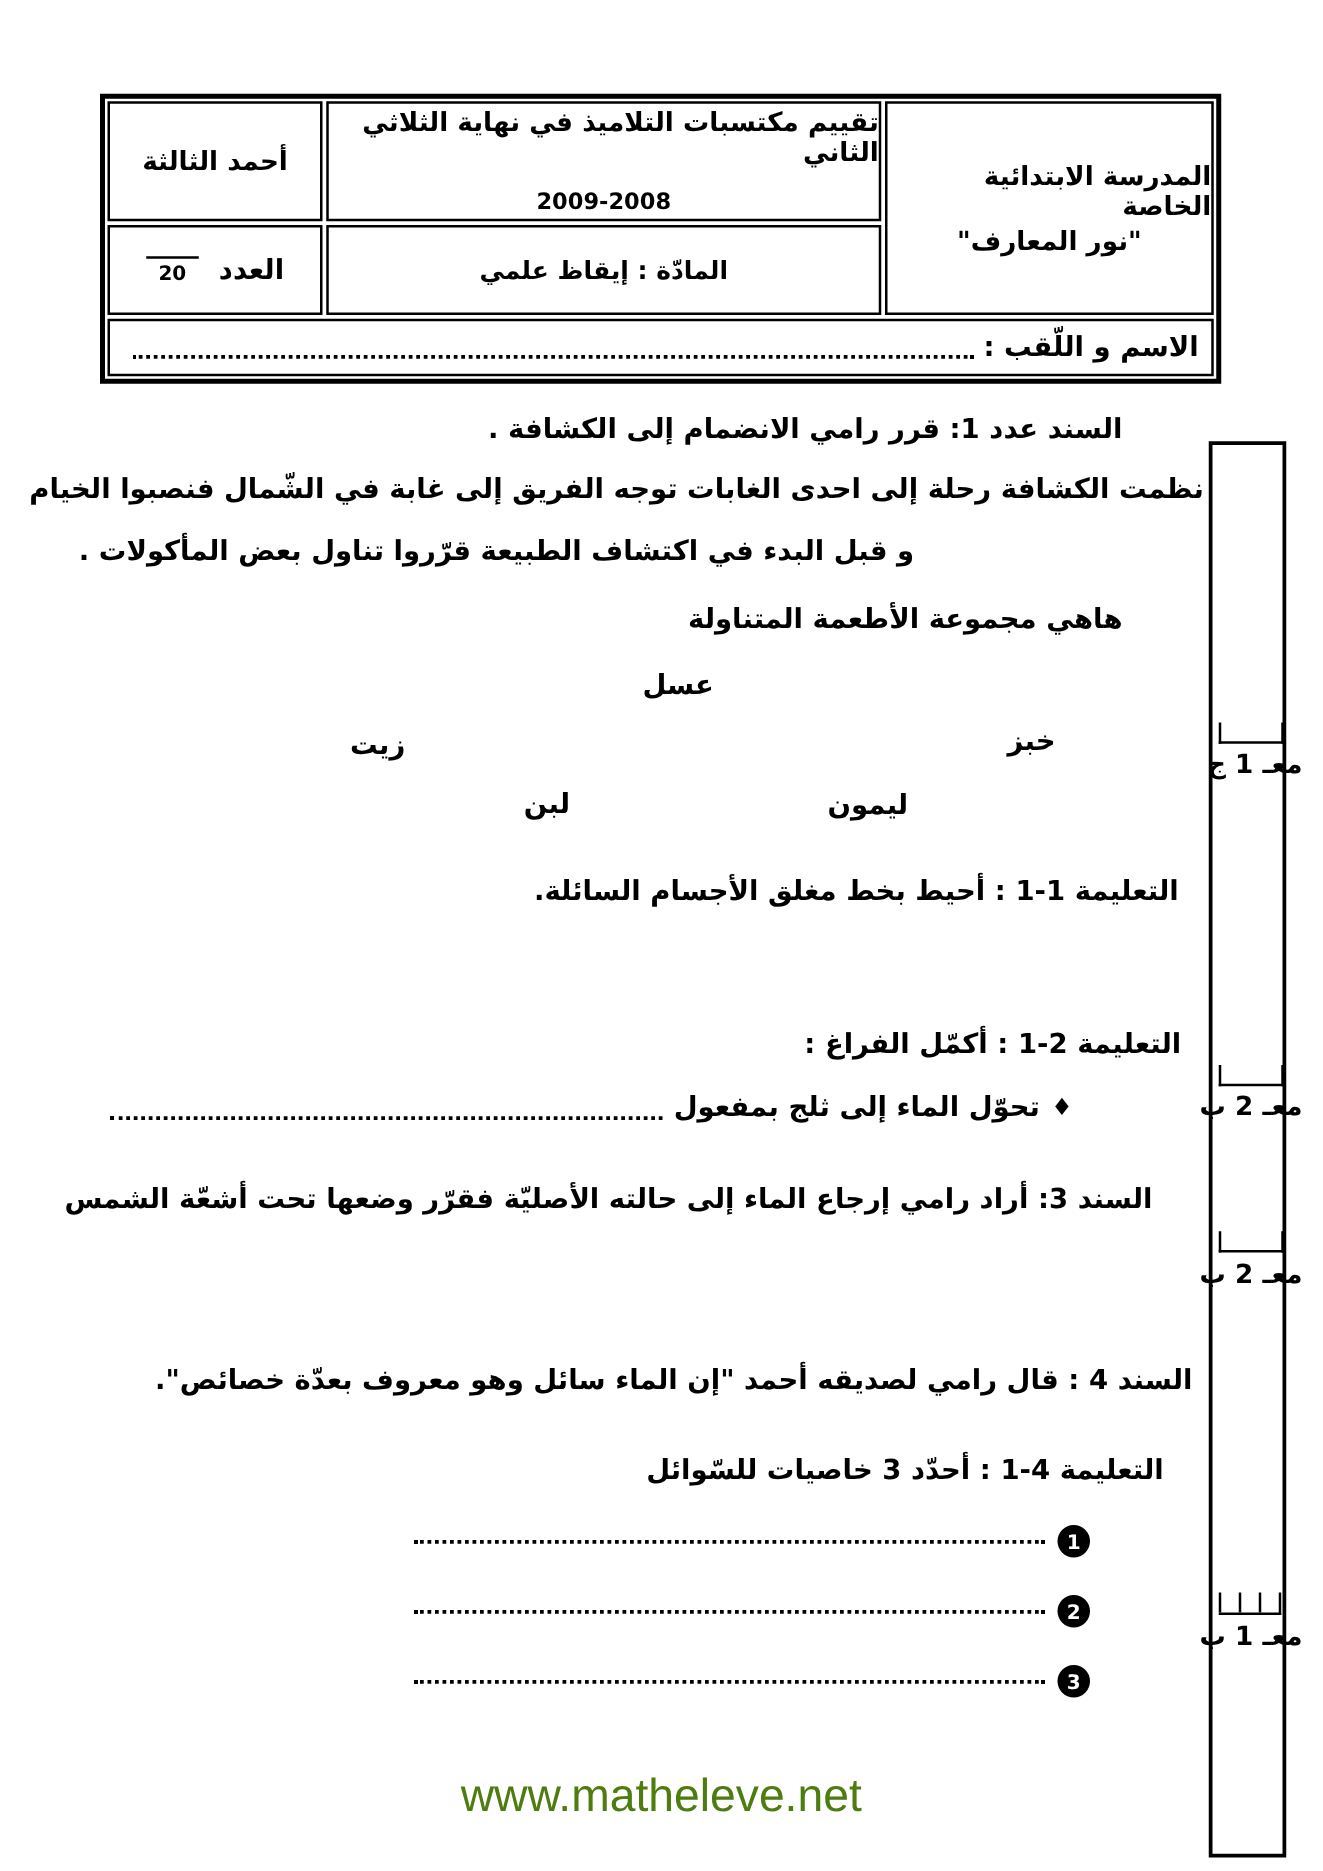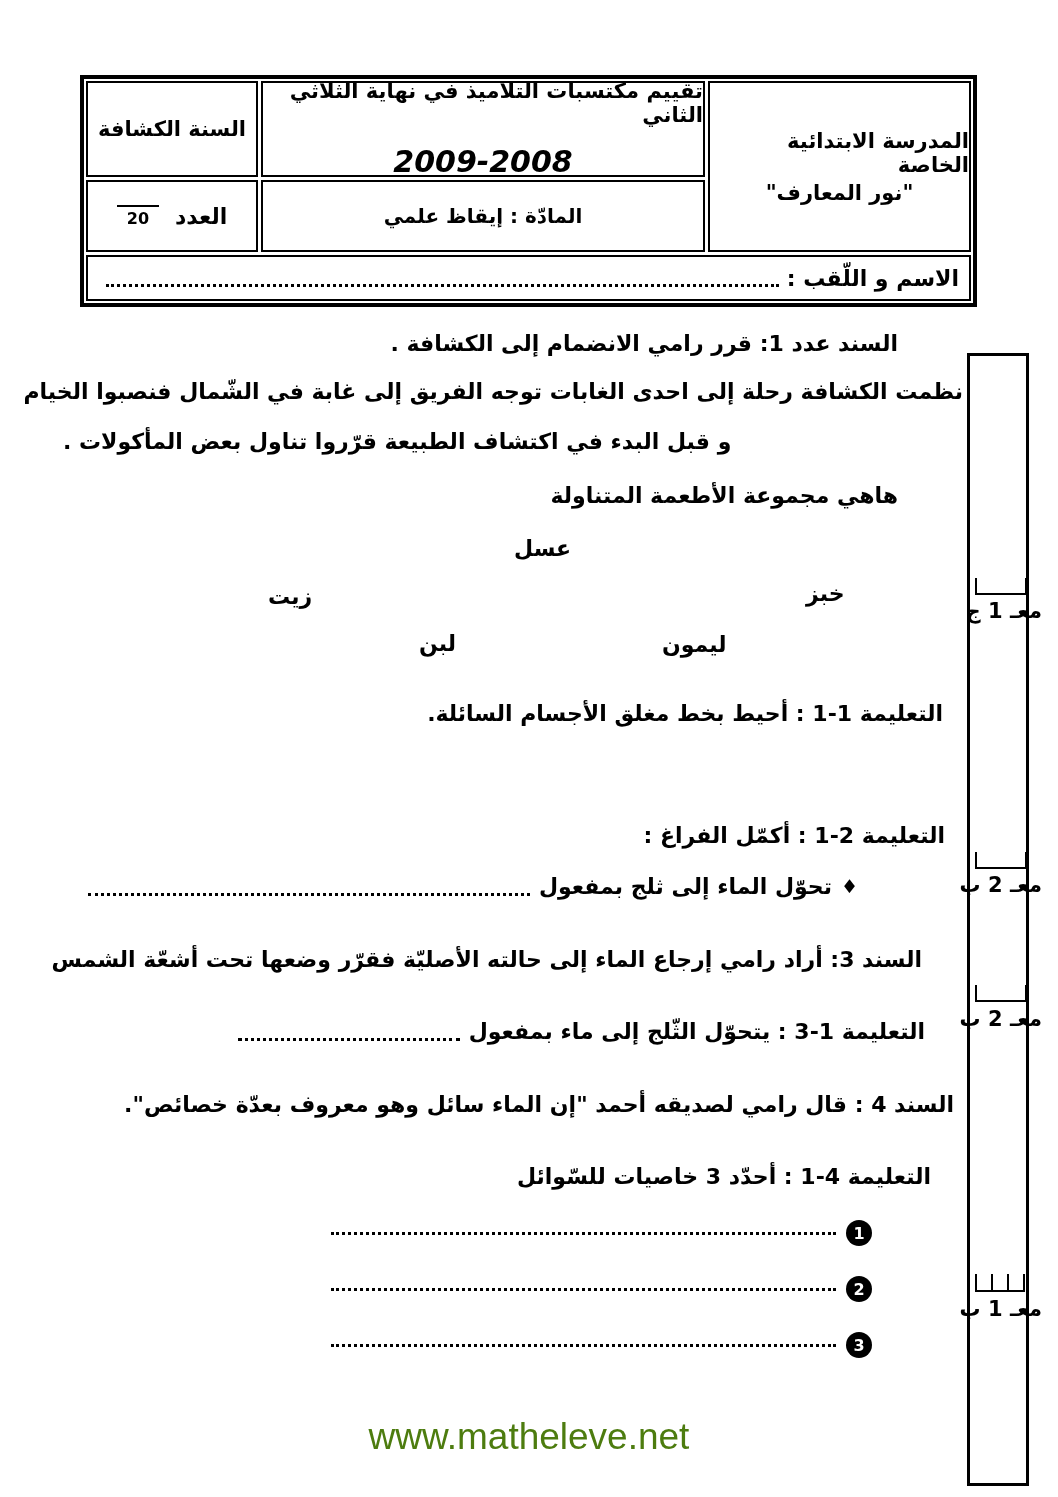--- a/index.html
+++ b/index.html
@@ -12,40 +12,40 @@
   .hdr-grid{display:grid;width:100%;height:100%;box-sizing:border-box;
             grid-template-columns:263px 1fr 172px;grid-template-rows:96px 1fr 46px;gap:3px;}
   .cell{border:2px solid #000;display:flex;align-items:center;justify-content:center;
         font-weight:bold;direction:rtl;box-sizing:border-box;}
   .cell-school{grid-column:1;grid-row:1/3;flex-direction:column;gap:4px;font-size:21px;}
   .cell-title{grid-column:2;grid-row:1;flex-direction:column;gap:17px;font-size:21px;}
   .cell-year{grid-column:3;grid-row:1;font-size:21px;}
   .cell-subject{grid-column:2;grid-row:2;font-size:20px;}
   .cell-number{grid-column:3;grid-row:2;gap:16px;font-size:22px;}
   .cell-name{grid-column:1/4;grid-row:3;justify-content:flex-start;padding:0 10px;font-size:22px;}
-  .year-num{direction:ltr;font-size:30px;font-style:italic;}
+  .year-num{direction:ltr;font-size:18px;}
   .score-frac{display:inline-block;border-top:2px solid #000;padding:2px 10px 0;
               font-size:16px;font-weight:bold;}
   .dotfill{flex:1;border-bottom:3px dotted #000;height:15px;margin:0 8px;}
 
   
   .line{position:absolute;direction:rtl;font-weight:bold;font-size:22px;
         white-space:nowrap;color:#000;}
   .flexline{display:flex;align-items:flex-end;gap:9px;}
   .dots{display:inline-block;border-bottom:3px dotted #000;height:5px;margin-bottom:3px;}
   .diamond{font-size:19px;margin-bottom:2px;}
 
   #sanad1{top:331px;right:160px;}
   #p1{top:379px;right:95px;}
   #p2{top:429px;left:63px;}
   #foods-intro{top:483px;right:160px;}
   .food{position:absolute;direction:rtl;font-weight:bold;font-size:22px;white-space:nowrap;text-align:center;}
   #food-0{top:536px;left:514px;}
   #food-1{top:581px;left:806px;}
-  #food-2{top:584px;left:268px;}
+  #food-2{top:584px;left:280px;}
   #food-3{top:632px;left:662px;}
   #food-4{top:631px;left:419px;}
   #inst11{top:701px;right:115px;}
   #sanad2{top:777px;right:108px;}
   #inst12{top:823px;right:113px;}
   #bullet-line{top:874px;right:200px;}
   #bullet-line .dots{width:442px;}
   #sanad3{top:947px;right:136px;}
   #inst31{top:1019px;right:133px;}
   #inst31 .dots{width:222px;}
@@ -93,21 +93,21 @@
     <div class="hdr-grid">
       <div class="cell cell-school">
         <span>المدرسة الابتدائية الخاصة</span>
         <span>"نور المعارف"</span>
       </div>
       <div class="cell cell-title">
         <span>تقييم مكتسبات التلاميذ في نهاية الثلاثي الثاني</span>
         <span class="year-num">2009-2008</span>
       </div>
       <div class="cell cell-year">
-        <span>السنة الكشافة</span>
+        <span>أحمد الثالثة</span>
       </div>
       <div class="cell cell-subject">
         <span>المادّة : إيقاظ علمي</span>
       </div>
       <div class="cell cell-number">
         <span>العدد</span>
         <span class="score-frac">20</span>
       </div>
       <div class="cell cell-name">
         <span>الاسم و اللّقب :</span>
@@ -131,24 +131,20 @@
   <div class="line" id="inst12">التعليمة 2-1 :  أكمّل الفراغ :</div>
 
   <div class="line flexline" id="bullet-line">
     <span class="diamond">♦</span>
     <span>تحوّل الماء إلى ثلج بمفعول</span>
     <span class="dots"></span>
   </div>
 
   <div class="line" id="sanad3">السند 3: أراد رامي إرجاع الماء إلى حالته الأصليّة فقرّر وضعها تحت أشعّة الشمس</div>
 
-  <div class="line flexline" id="inst31">
-    <span>التعليمة 1-3 : يتحوّل الثّلج إلى ماء بمفعول</span>
-    <span class="dots"></span>
-  </div>
 
   <div class="line" id="sanad4">السند 4 : قال رامي لصديقه أحمد "إن الماء سائل وهو معروف بعدّة خصائص".</div>
   <div class="line" id="inst41">التعليمة 4-1 : أحدّد 3 خاصيات للسّوائل</div>
 
   <div class="ans-row" id="ans-0">
     <span class="num-circle">1</span>
     <span class="ans-dots"></span>
   </div>
   <div class="ans-row" id="ans-1">
     <span class="num-circle">2</span>

